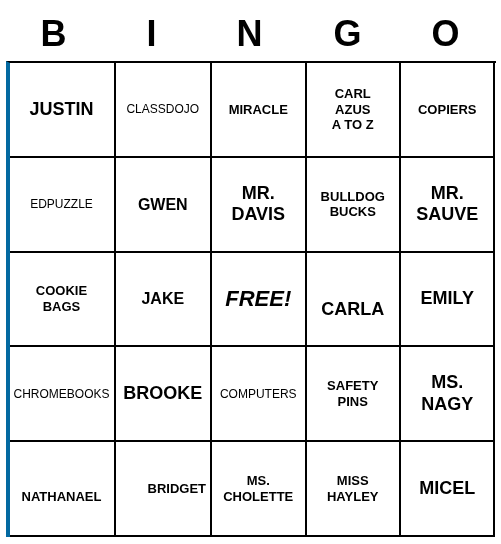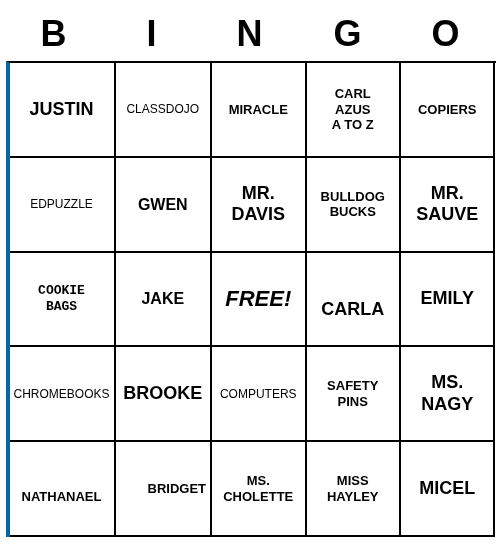--- a/index.html
+++ b/index.html
@@ -126,21 +126,21 @@
       </div>
       <div class="bingo-cell">
         <span class="cell-text normal" style="white-space: pre-line;">BULLDOG
 BUCKS</span>
       </div>
       <div class="bingo-cell">
         <span class="cell-text large" style="white-space: pre-line;">MR.
 SAUVE</span>
       </div>
       <div class="bingo-cell">
-        <span class="cell-text normal" style="white-space: pre-line; font-family: Liberation Mono, monospace;">COOKIE
+        <span class="cell-text normal" style="white-space: pre-line;">COOKIE
 BAGS</span>
       </div>
       <div class="bingo-cell">
         <span class="cell-text xlarge" style="white-space: pre-line;">JAKE</span>
       </div>
       <div class="bingo-cell">
         <span class="cell-text free" style="white-space: pre-line;">Free!</span>
       </div>
       <div class="bingo-cell">
         <span class="cell-text large" style="white-space: pre-line; margin-top: 22px;">CARLA</span>

